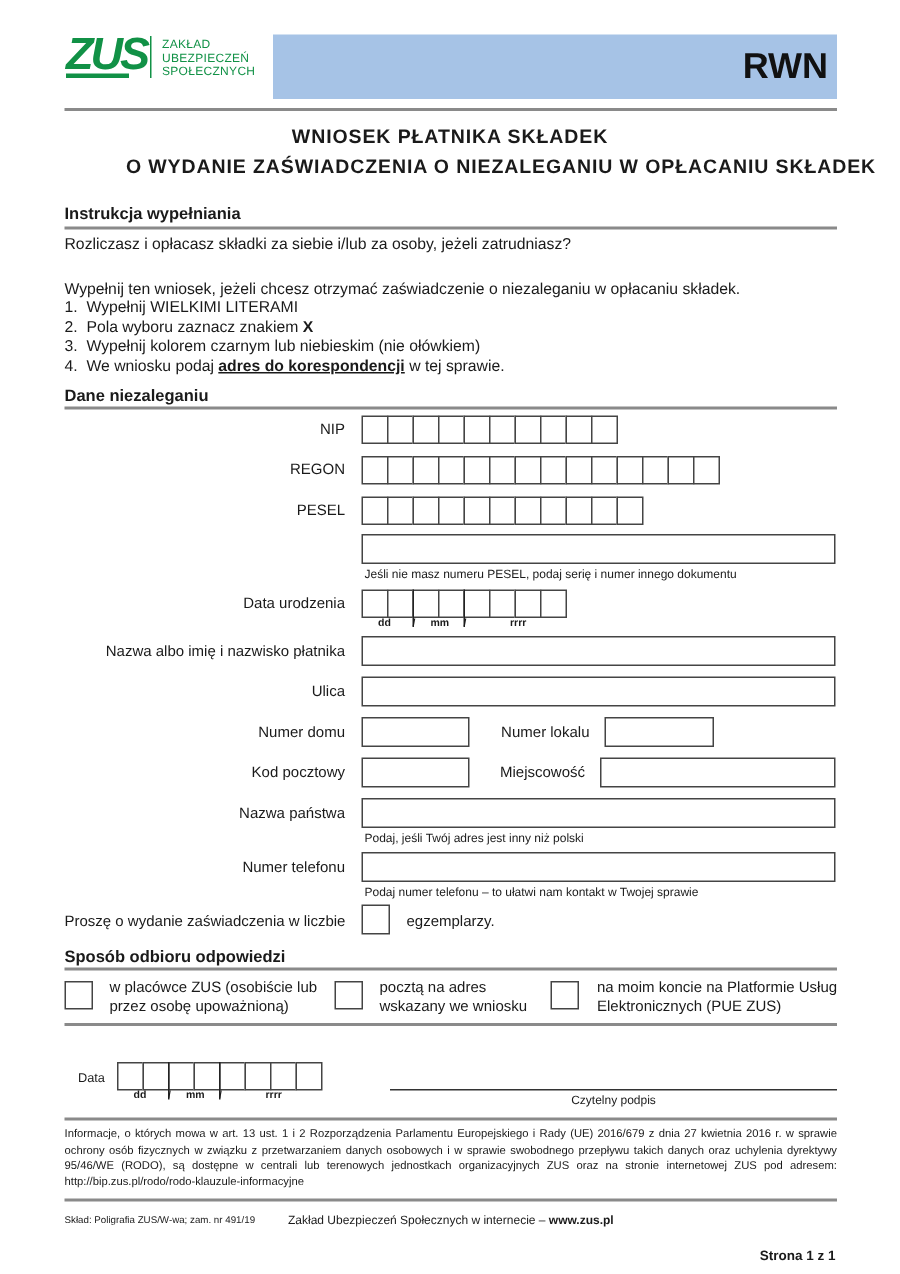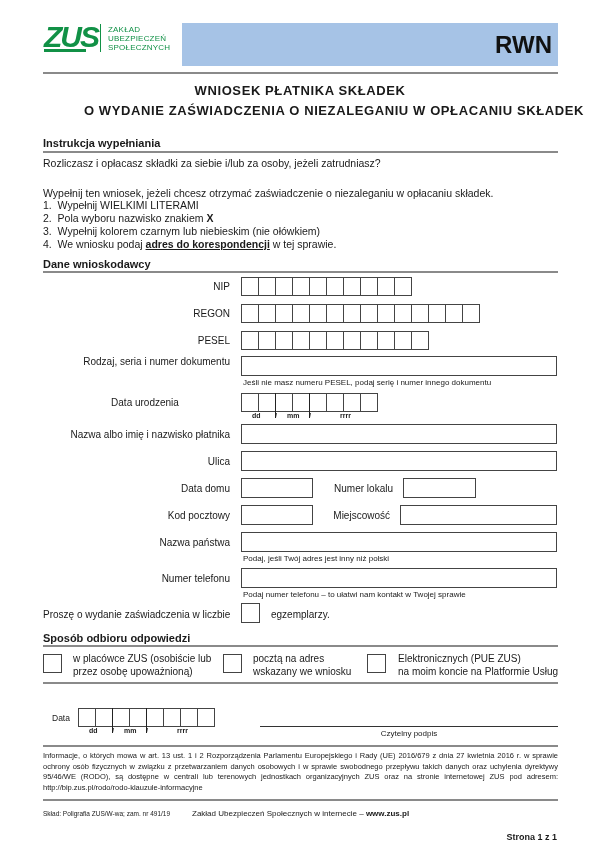--- a/index.html
+++ b/index.html
@@ -51,32 +51,32 @@
 <div class="abs hline" style="left:43px;top:151px;width:515px;"></div>
 <div class="abs body-text" style="left:43px;top:156px;">Rozliczasz i opłacasz składki za siebie i/lub za osoby, jeżeli zatrudniasz?</div>
 <div class="abs body-text" style="left:43px;top:170px;margin-top:16px;">Wypełnij ten wniosek, jeżeli chcesz otrzymać zaświadczenie o niezaleganiu w opłacaniu składek.</div>
 
 <div class="abs body-text" style="left:43px;top:198px;">
   <span>1.</span>&nbsp;
   <span>Wypełnij WIELKIMI  LITERAMI</span>
 </div>
 <div class="abs body-text" style="left:43px;top:211px;">
   <span>2.</span>&nbsp;
-  <span>Pola wyboru nazwisko znakiem </span><b>X</b>
+  <span>Pola wyboru zaznacz znakiem </span><b>X</b>
 </div>
 <div class="abs body-text" style="left:43px;top:224px;">
   <span>3.</span>&nbsp;
   <span>Wypełnij kolorem czarnym lub niebieskim (nie ołówkiem)</span>
 </div>
 <div class="abs body-text" style="left:43px;top:237px;">
   <span>4.</span>&nbsp;
   <span>We wniosku podaj </span><b style="text-decoration:underline;">adres do korespondencji</b><span> w tej sprawie.</span>
 </div>
 
-<div class="abs section-title" style="left:43px;top:258px;">Dane wnioskodawcy</div>
+<div class="abs section-title" style="left:43px;top:258px;">Dane niezaleganiu</div>
 <div class="abs hline" style="left:43px;top:271px;width:515px;"></div>
 
 <div class="abs lbl" style="left:60px;width:170px;top:281px;">NIP</div>
 <div class="abs cells" style="left:241px;top:277px;">
   <div class="cell"></div>
     <div class="cell"></div>
     <div class="cell"></div>
     <div class="cell"></div>
     <div class="cell"></div>
     <div class="cell"></div>
@@ -113,26 +113,25 @@
     <div class="cell"></div>
     <div class="cell"></div>
     <div class="cell"></div>
     <div class="cell"></div>
     <div class="cell"></div>
     <div class="cell"></div>
     <div class="cell"></div>
 </div>
 
 <div class="abs lbl" style="left:40px;width:190px;top:355px;line-height:13px;">
-  <div>Rodzaj, seria i numer dokumentu</div>
 </div>
 <div class="abs box" style="left:241px;top:356px;width:316px;height:20px;"></div>
 <div class="abs hint" style="left:243px;top:378px;">Jeśli nie masz numeru PESEL, podaj serię i numer innego dokumentu</div>
 
-<div class="abs lbl" style="left:60px;width:170px;top:397px;text-align:center;">Data urodzenia</div>
+<div class="abs lbl" style="left:60px;width:170px;top:397px;">Data urodzenia</div>
 <div class="abs cells" style="left:241px;top:393px;">
   <div class="cell"></div>
     <div class="cell"></div>
     <div class="cell"></div>
     <div class="cell"></div>
     <div class="cell"></div>
     <div class="cell"></div>
     <div class="cell"></div>
     <div class="cell"></div>
 </div>
@@ -143,21 +142,21 @@
 <div class="abs small" style="left:287px;top:412px;">mm</div>
 <div class="abs small" style="left:309px;top:412px;">/</div>
 <div class="abs small" style="left:340px;top:412px;">rrrr</div>
 
 <div class="abs lbl" style="left:40px;width:190px;top:429px;">Nazwa albo imię i nazwisko płatnika</div>
 <div class="abs box" style="left:241px;top:424px;width:316px;height:20px;"></div>
 
 <div class="abs lbl" style="left:60px;width:170px;top:456px;">Ulica</div>
 <div class="abs box" style="left:241px;top:451px;width:316px;height:20px;"></div>
 
-<div class="abs lbl" style="left:60px;width:170px;top:483px;">Data domu</div>
+<div class="abs lbl" style="left:60px;width:170px;top:483px;">Numer domu</div>
 <div class="abs box" style="left:241px;top:478px;width:72px;height:20px;"></div>
 <div class="abs lbl" style="left:315px;width:78px;top:483px;">Numer lokalu</div>
 <div class="abs box" style="left:403px;top:478px;width:73px;height:20px;"></div>
 
 <div class="abs lbl" style="left:60px;width:170px;top:510px;">Kod pocztowy</div>
 <div class="abs box" style="left:241px;top:505px;width:72px;height:20px;"></div>
 <div class="abs lbl" style="left:315px;width:75px;top:510px;">Miejscowość</div>
 <div class="abs box" style="left:400px;top:505px;width:157px;height:20px;"></div>
 
 <div class="abs lbl" style="left:60px;width:170px;top:537px;">Nazwa państwa</div>
@@ -180,22 +179,22 @@
   <div>w placówce ZUS (osobiście lub</div>
   <div>przez osobę upoważnioną)</div>
 </div>
 <div class="abs box" style="left:223px;top:654px;width:19px;height:19px;"></div>
 <div class="abs" style="left:253px;top:652px;font-size:10px;line-height:13px;">
   <div>pocztą na adres</div>
   <div>wskazany we wniosku</div>
 </div>
 <div class="abs box" style="left:367px;top:654px;width:19px;height:19px;"></div>
 <div class="abs" style="left:398px;top:652px;font-size:10px;line-height:13px;">
+  <div>na moim koncie na Platformie Usług</div>
   <div>Elektronicznych (PUE ZUS)</div>
-  <div>na moim koncie na Platformie Usług</div>
 </div>
 <div class="abs hline" style="left:43px;top:682px;width:515px;"></div>
 
 <div class="abs" style="left:52px;top:713px;font-size:8.5px;">Data</div>
 <div class="abs cells" style="left:78px;top:708px;">
   <div class="cell"></div>
     <div class="cell"></div>
     <div class="cell"></div>
     <div class="cell"></div>
     <div class="cell"></div>

